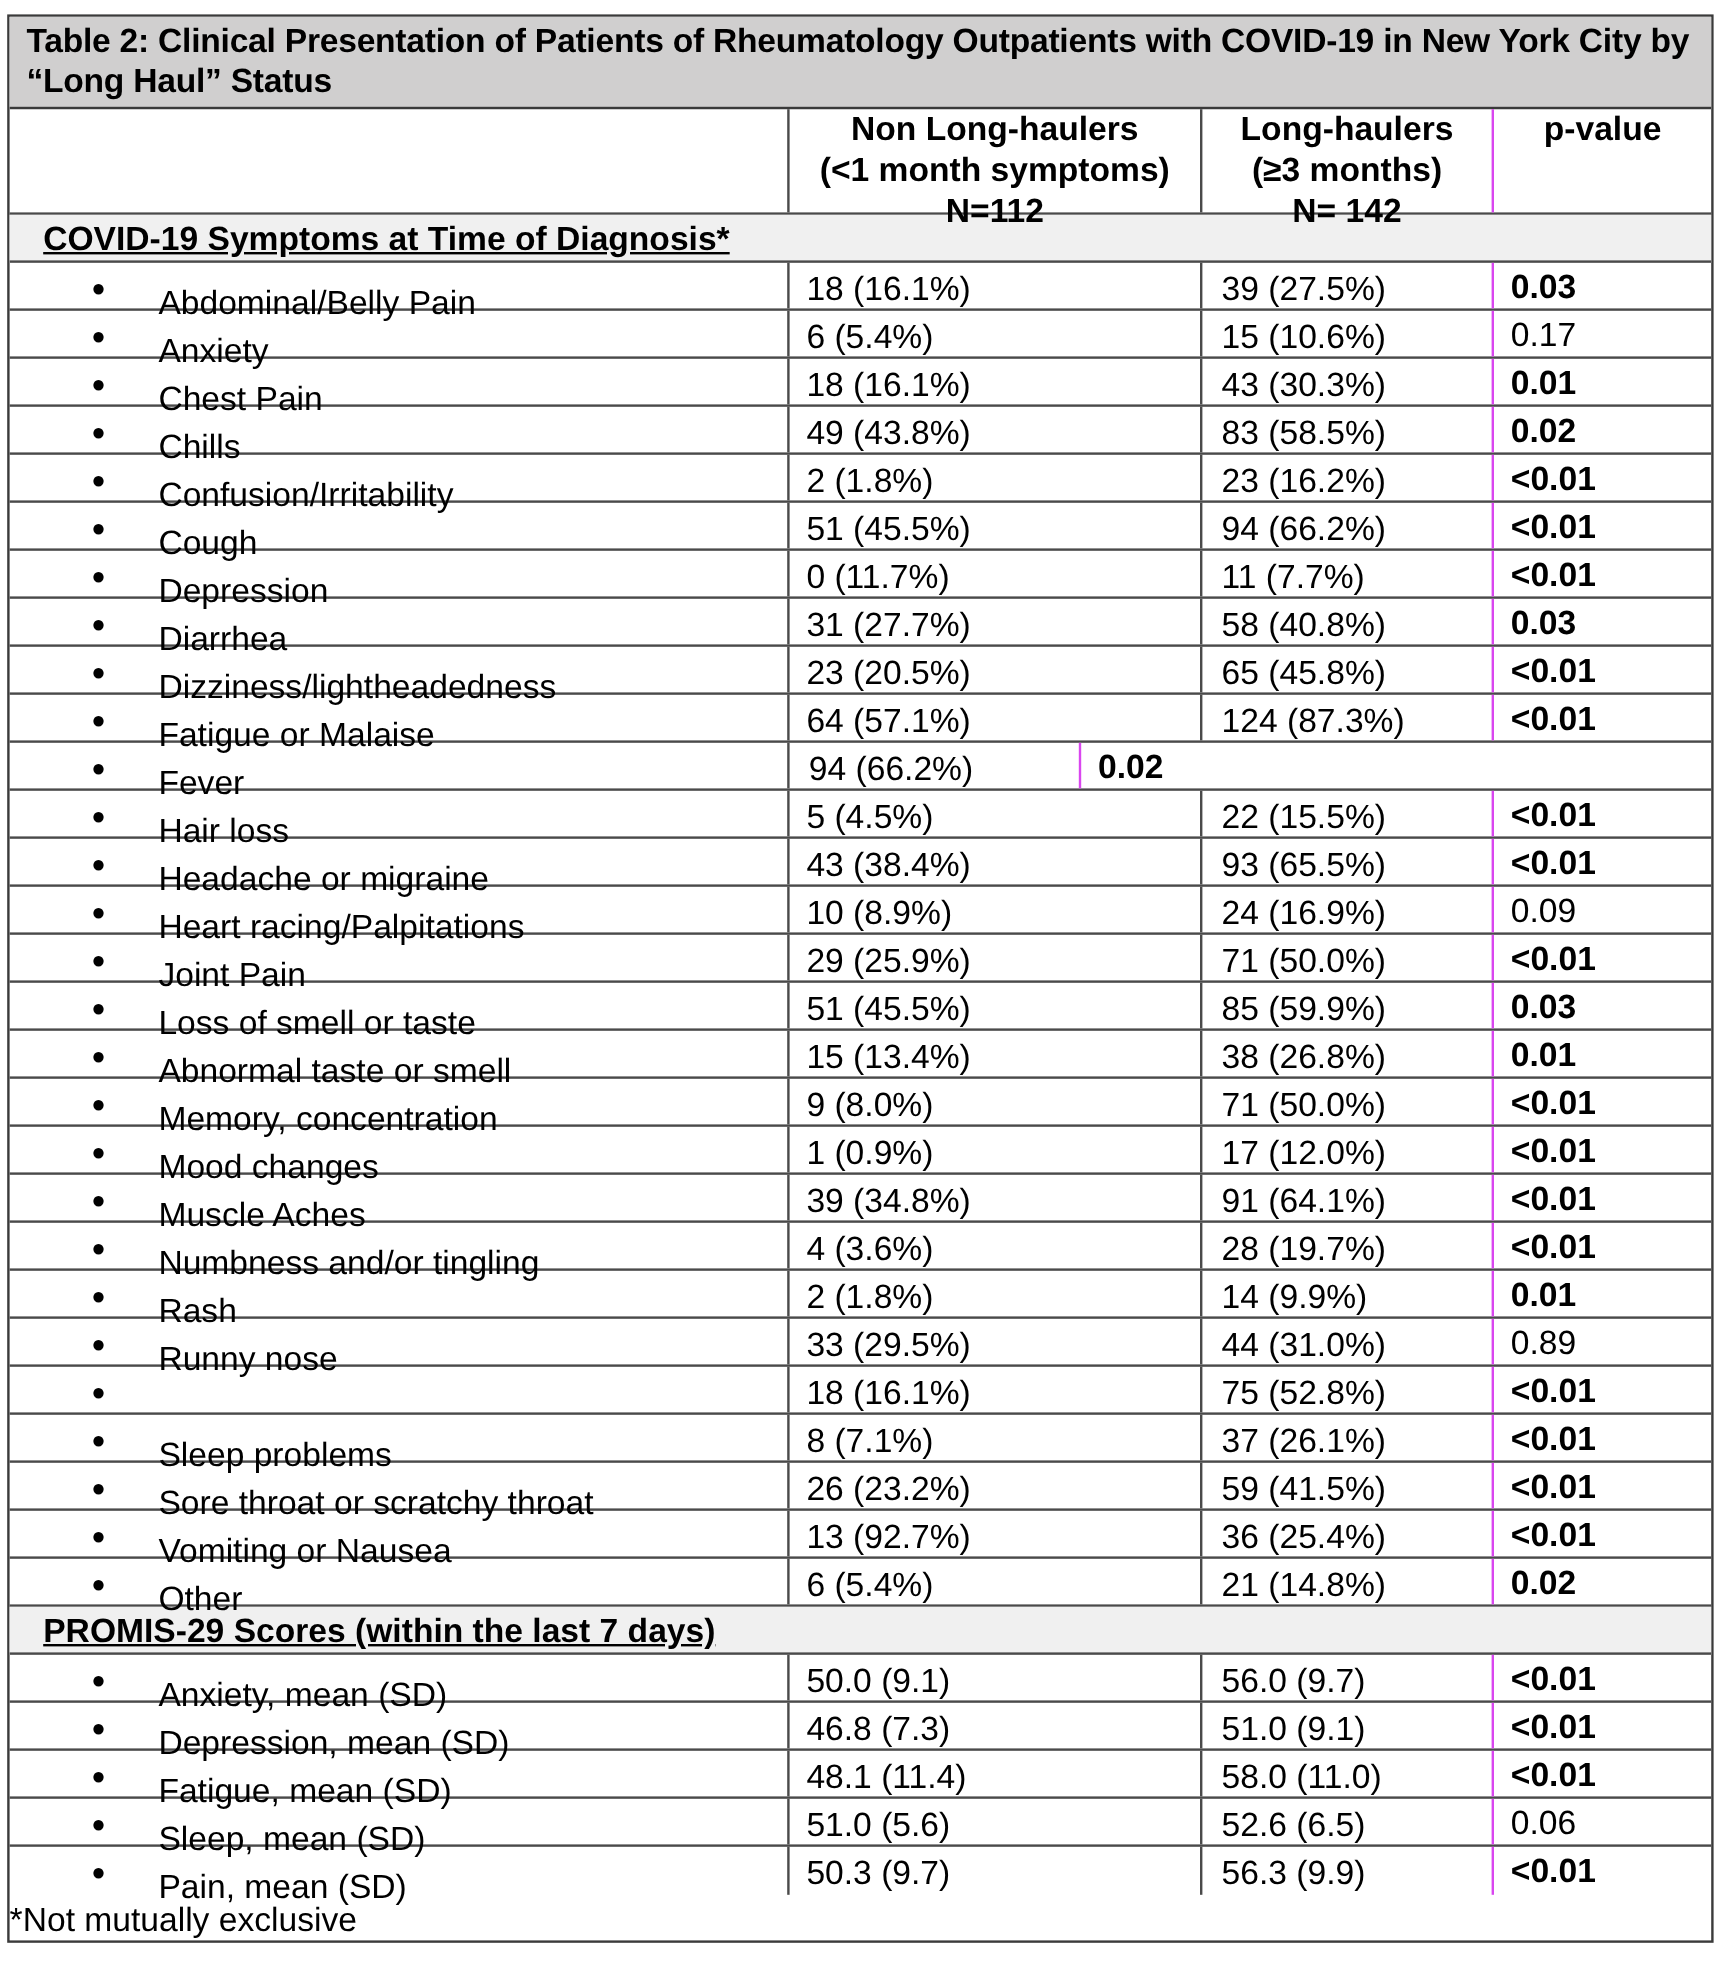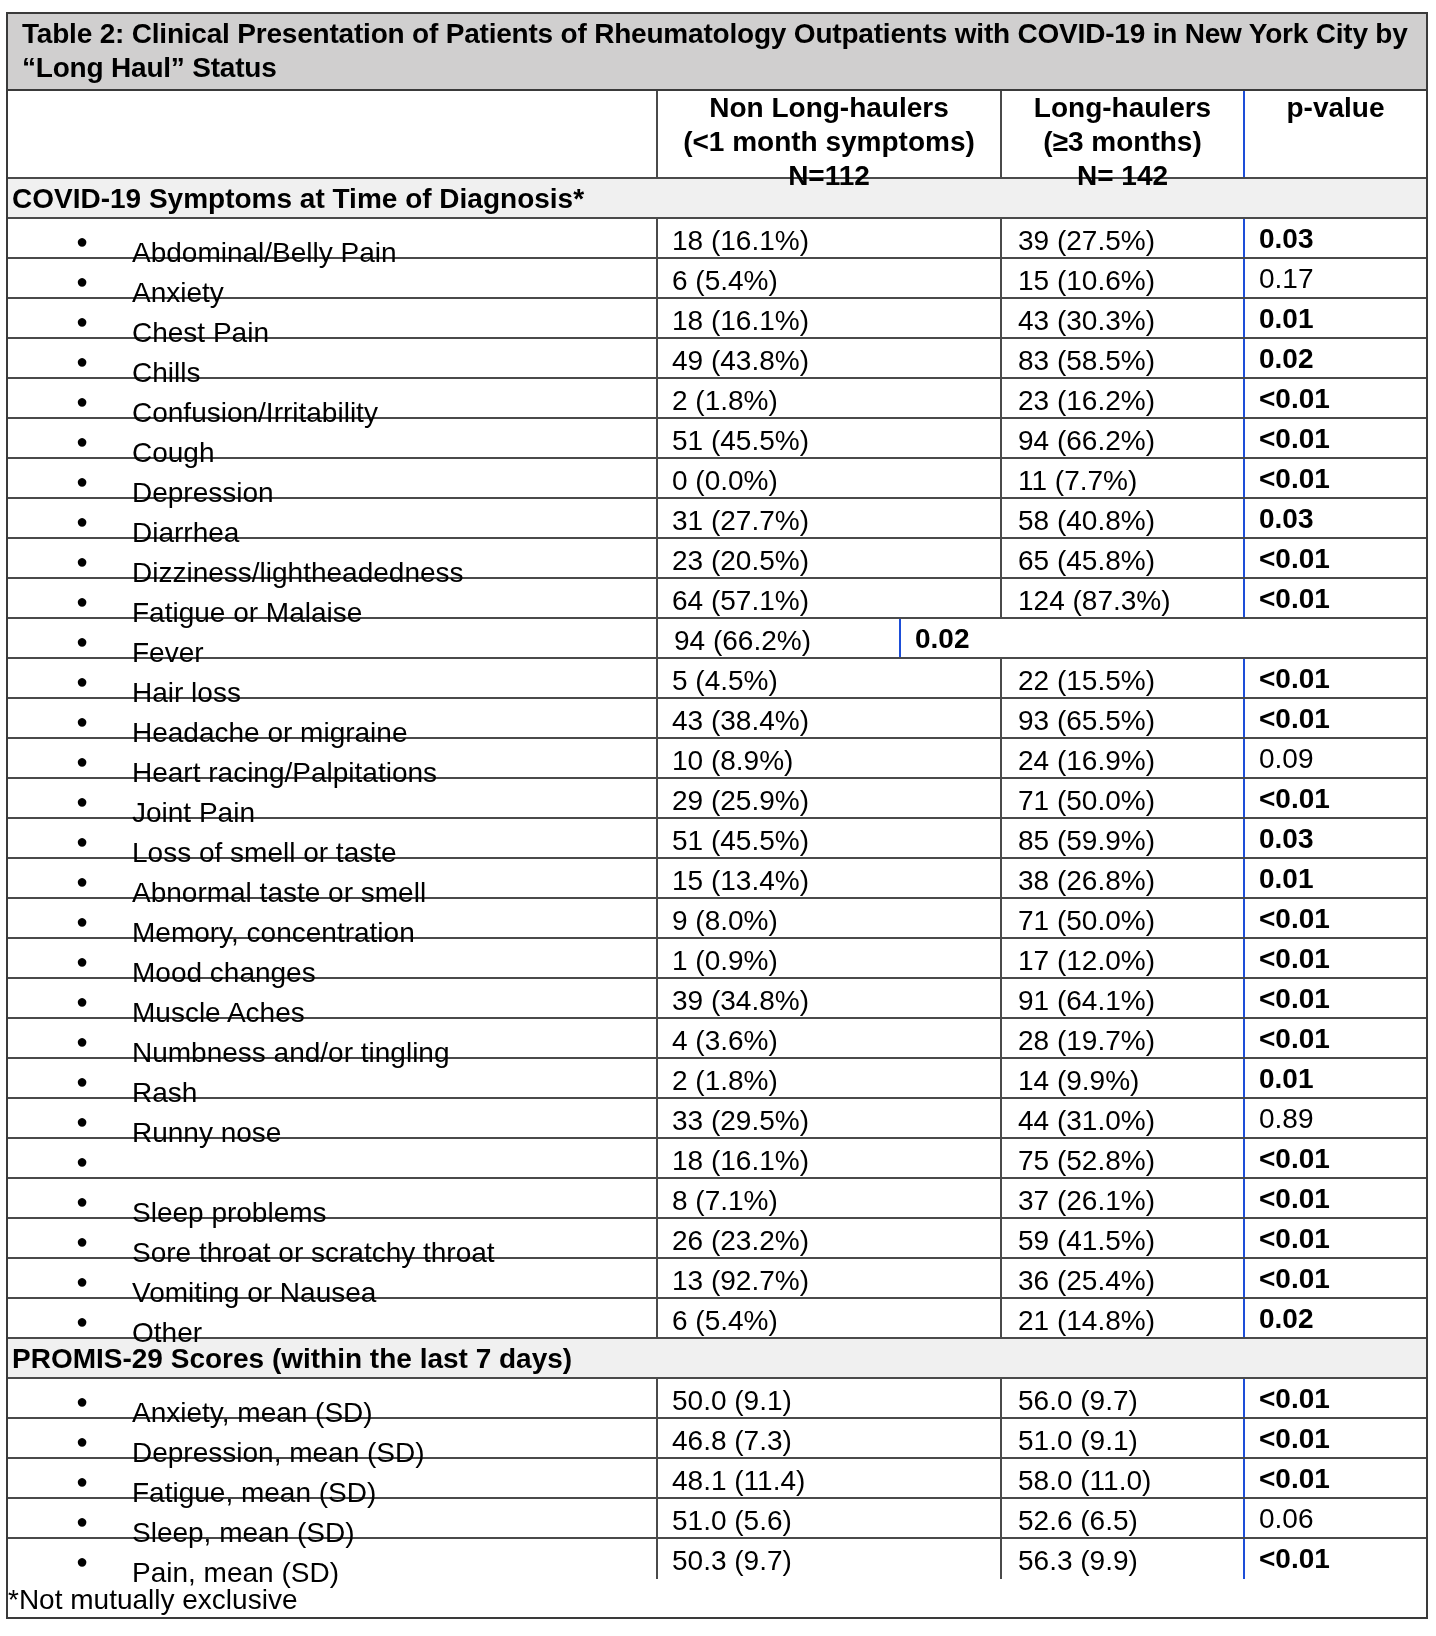--- a/index.html
+++ b/index.html
@@ -6,26 +6,26 @@
     body { width: 1436px; height: 1636px; position: relative; overflow: hidden;
       font-family: "Liberation Sans", sans-serif; color: #000; }
     .tbl { position: absolute; left: 6px; top: 12px; width: 1422px;
       border: 2px solid #3a3a3a; box-sizing: border-box; }
     .title { background: #d0cfcf; border-bottom: 2px solid #3a3a3a;
       font-weight: bold; font-size: 28px; line-height: 34px; padding: 3px 10px 4px 14px; letter-spacing: -0.2px; }
     .row { display: flex; border-bottom: 2px solid #4a4a4a; box-sizing: border-box; }
     .row:last-child { border-bottom: none; }
     .c1 { width: 650px; box-sizing: border-box; border-right: 2px solid #4a4a4a; position: relative; }
     .c2 { width: 344px; box-sizing: border-box; border-right: 2px solid #4a4a4a; padding-left: 14px; }
-    .c3 { width: 243px; box-sizing: border-box; border-right: 2px solid #1d4ed8; padding-left: 16px; }
+    .c3 { width: 243px; box-sizing: border-box; border-right: 2px solid #d946ef; padding-left: 16px; }
     .c4 { flex: 1; box-sizing: border-box; padding-left: 14px; border-radius: 13px; }
     .header { height: 88px; }
     .header .hd { text-align: center; font-weight: bold; font-size: 28px; line-height: 34px; padding: 0; padding-top: 0px; }
     .header .c2, .header .c3, .header .c4 { padding-left: 0; }
-    .section { background: #f0f0f0; height: 40px; font-weight: bold; font-size: 28px; line-height: 40px; padding-left: 4px; }
+    .section { background: #f0f0f0; height: 40px; font-weight: bold; font-size: 28px; line-height: 40px; padding-left: 28px; text-decoration: underline; }
     .data { height: 40px; font-size: 28px; line-height: 44px; }
     .data .bullet { position: absolute; left: 68px; top: 0; font-size: 20px; }
     .data .lbl { position: absolute; left: 124px; top: 12px; white-space: nowrap; }
     .pv { white-space: nowrap; }
     .pv.bold { font-weight: bold; line-height: 40px; }
     .pv.norm { line-height: 40px; }
     .footer { height: 38px; font-size: 28px; line-height: 42px; }
   </style>
 </head>
 <body>
@@ -106,21 +106,21 @@
         </div>
         <div class="c2">51 (45.5%)</div>
         <div class="c3">94 (66.2%)</div>
         <div class="c4 pv bold">&lt;0.01</div>
       </div>
       <div class="row data">
         <div class="c1">
           <span class="bullet">●</span>
           <span class="lbl">Depression</span>
         </div>
-        <div class="c2">0 (0.0%)</div>
+        <div class="c2">0 (11.7%)</div>
         <div class="c3">11 (7.7%)</div>
         <div class="c4 pv bold">&lt;0.01</div>
       </div>
       <div class="row data">
         <div class="c1">
           <span class="bullet">●</span>
           <span class="lbl">Diarrhea</span>
         </div>
         <div class="c2">31 (27.7%)</div>
         <div class="c3">58 (40.8%)</div>

